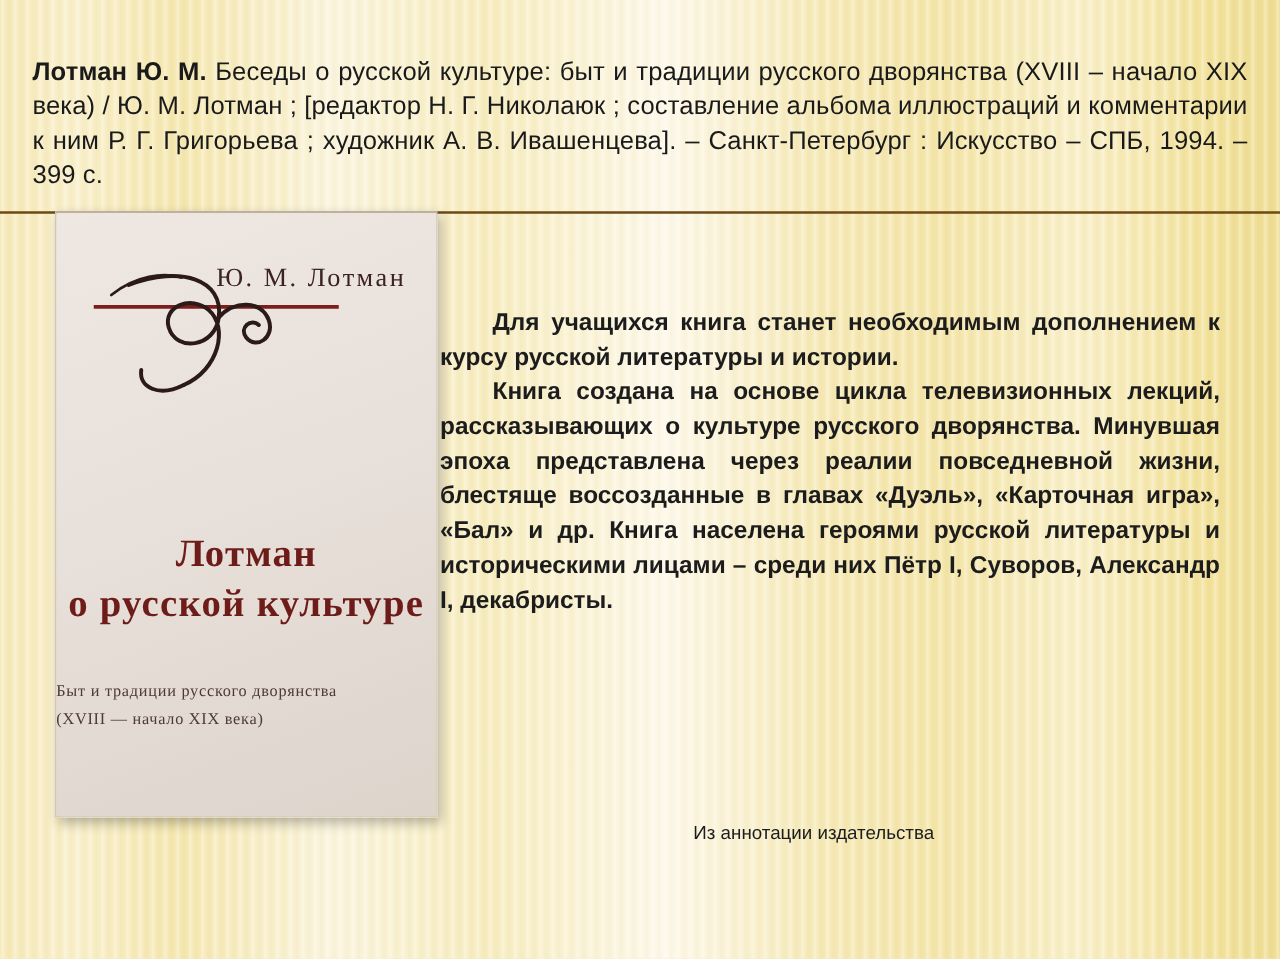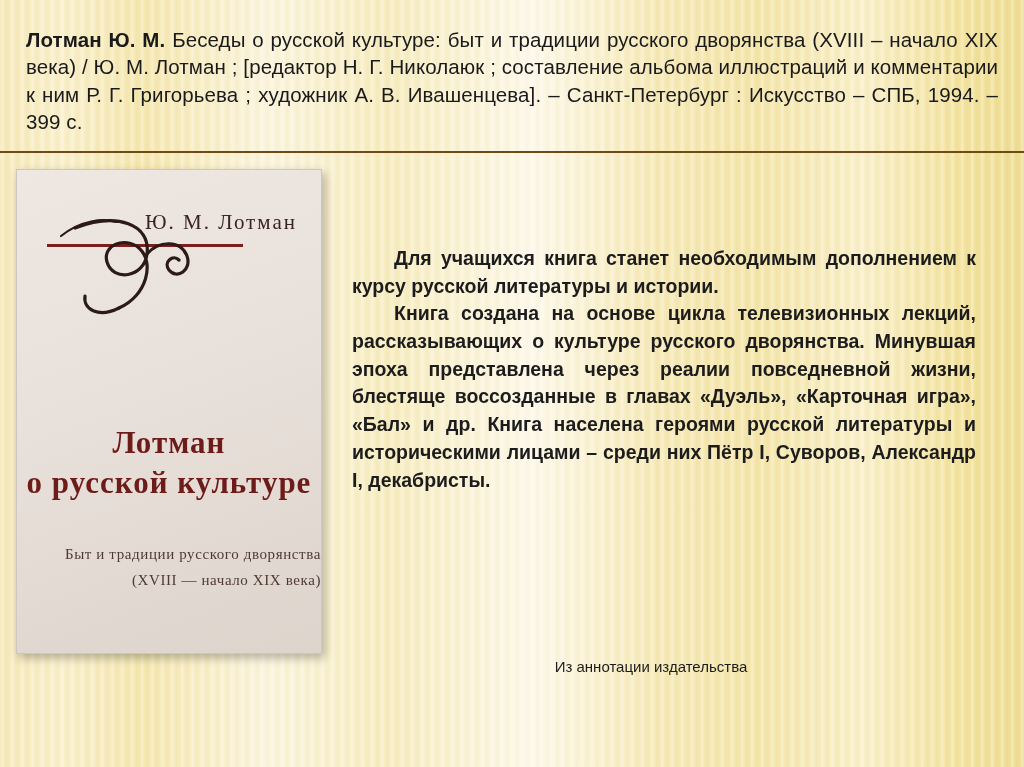--- a/index.html
+++ b/index.html
@@ -45,39 +45,39 @@
       );
   }
 
   
   .header {
     position: absolute;
     left: 0;
     top: 0;
     width: 1024px;
     box-sizing: border-box;
-    padding: 26px 26px 16px 26px;
+    padding: 44px 26px 16px 26px;
     border-bottom: 2px solid #6d4a16;
   }
   .header-text {
     font-size: 20.5px;
     line-height: 1.33;
     color: #1a1a1a;
     text-align: justify;
     text-justify: inter-word;
     letter-spacing: 0.1px;
   }
   .header-text .author {
     font-weight: bold;
   }
 
   
   .cover-wrap {
     position: absolute;
-    left: 16px;
+    left: 44px;
     top: 169px;
     width: 306px;
     height: 485px;
   }
   .cover {
     position: relative;
     width: 100%;
     height: 100%;
     box-sizing: border-box;
     background: linear-gradient(160deg, #efe8e2 0%, #e8e0da 45%, #ddd4cc 100%);
@@ -135,23 +135,23 @@
     font-size: 31px;
     font-weight: bold;
     letter-spacing: 1px;
     margin-top: 4px;
   }
   .cover-sub {
     position: absolute;
     left: 0;
     right: 0;
     top: 372px;
-    text-align: right;
+    text-align: left;
     font-family: "Liberation Serif", serif;
-    font-size: 15px;
+    font-size: 13px;
     color: #4e3a33;
     line-height: 1.7;
     letter-spacing: 0.6px;
   }
 
   
   .annotation {
     position: absolute;
     left: 352px;
     top: 245px;

